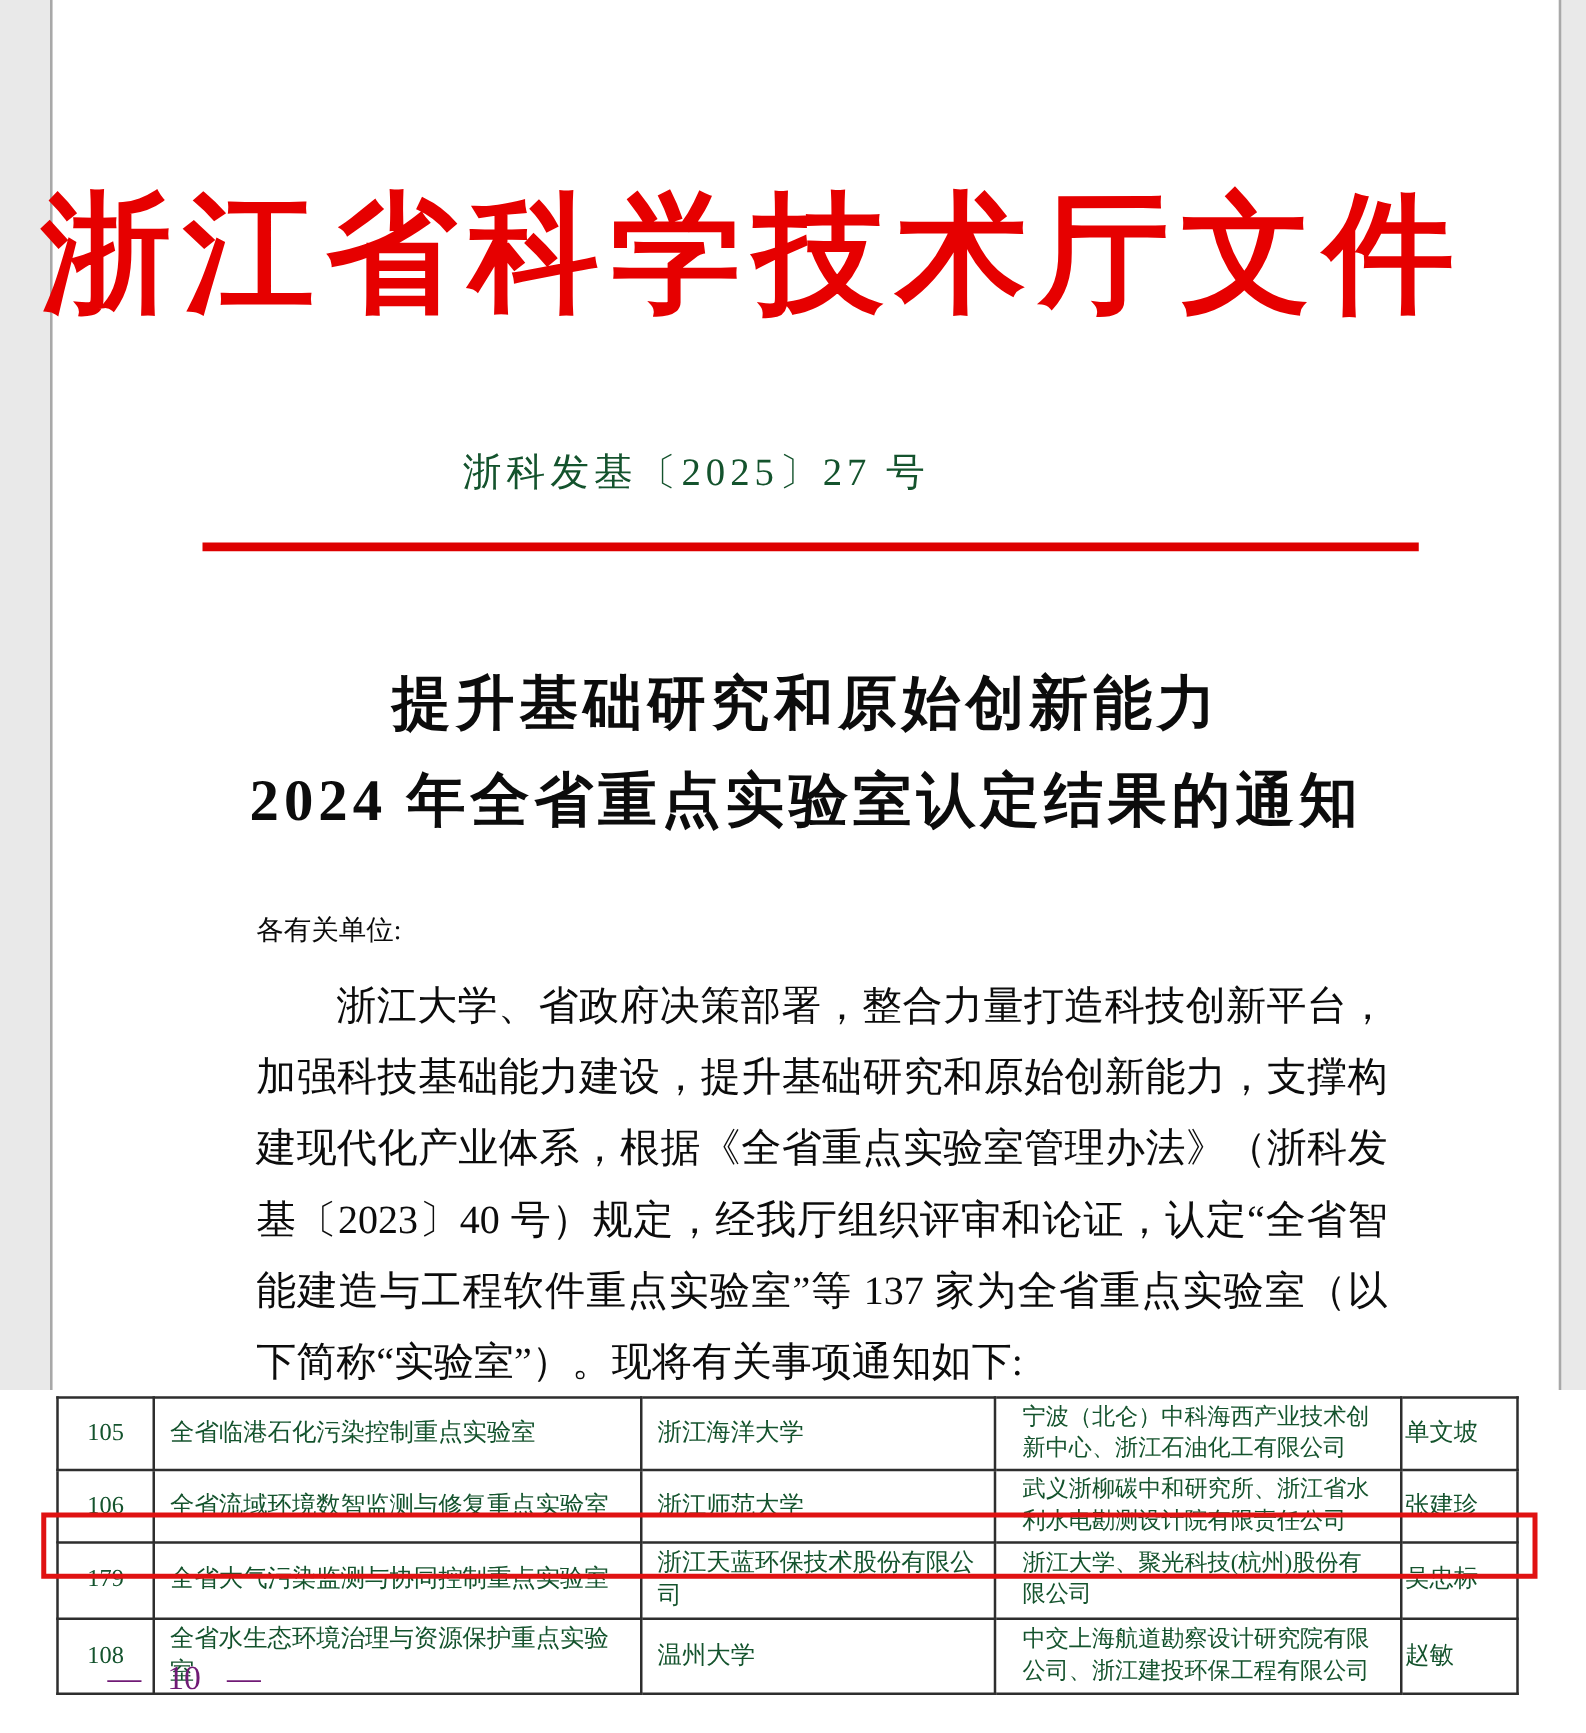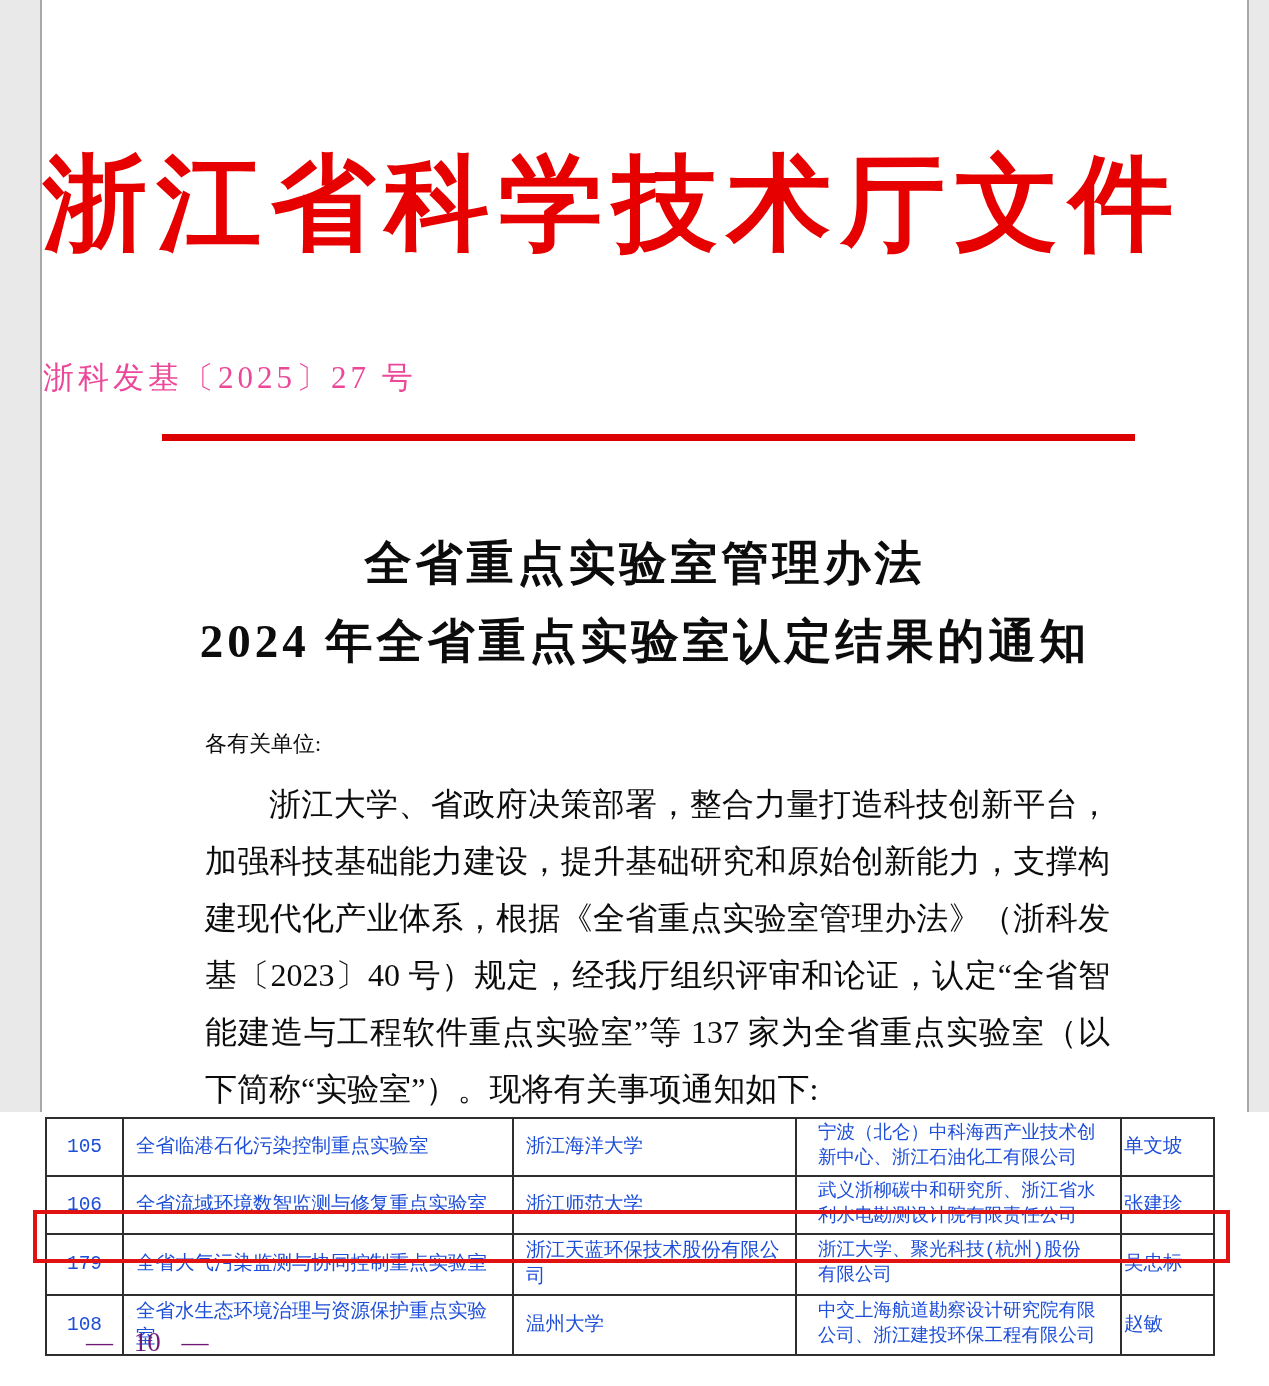--- a/index.html
+++ b/index.html
@@ -20,33 +20,34 @@
     color:var(--ink);
   }
   .margin-strip{
     position:absolute;top:0;height:1112px;
     background:#e9e9e9;
   }
   .margin-left{left:0;width:42px;border-right:2px solid #a8a8a8;}
   .margin-right{left:1247px;width:22px;border-left:2px solid #a8a8a8;}
 
   .letterhead{
-    position:absolute;top:138px;left:43px;width:1012px;
+    position:absolute;top:138px;left:33px;width:1012px;
     text-align:center;
     font-size:104px;font-weight:bold;
     letter-spacing:10px;
     line-height:132px;
     color:var(--accent-red);
     white-space:nowrap;
   }
   .doc-number{
     position:absolute;top:356px;left:43px;width:1028px;
+    text-align:center;
     font-size:31px;line-height:44px;
     letter-spacing:4px;
-    color:#ec4899;
+    color:#14532d;
   }
   .red-rule{
     position:absolute;left:162px;top:434px;width:973px;height:7px;
     background:var(--rule-red);
   }
   .notice-title{
     position:absolute;top:524px;left:43px;width:1204px;
     text-align:center;
     font-weight:bold;
     font-size:47px;line-height:78px;
@@ -68,22 +69,21 @@
     text-align:justify;
     text-align-last:justify;
     text-justify:inter-character;
   }
   .body-line.indent{ text-indent:2em; }
 
   .labs-table{
     position:absolute;left:45px;top:1117px;width:1168px;
     border-collapse:collapse;table-layout:fixed;
     font-size:19.5px;
-    color:#1d4ed8;
-    font-family:Liberation Mono, monospace;
+    color:#14532d;
   }
   .labs-table td{
     border:2px solid var(--table-line);
     vertical-align:middle;
     padding:3px 12px;
     line-height:1.35;
   }
   .labs-table td.c-no{text-align:center;padding:3px 2px;}
   .labs-table td.c-partners{font-size:18.5px;padding:3px 21px;}
   .labs-table td.c-director{padding:3px 2px;border-radius:23px;}
@@ -108,21 +108,21 @@
   <div class="margin-strip margin-left"></div>
   <div class="margin-strip margin-right"></div>
 
   <div class="letterhead">浙江省科学技术厅文件</div>
 
   <div class="doc-number">浙科发基〔2025〕27 号</div>
 
   <div class="red-rule"></div>
 
   <div class="notice-title">
-    <div>全省重点实验室管理办法</div>
+    <div>提升基础研究和原始创新能力</div>
     <div>2024 年全省重点实验室认定结果的通知</div>
   </div>
 
   <div class="salutation">各有关单位:</div>
 
   <div class="body-block" id="body-block">
       <div class="body-line fill indent">浙江大学、省政府决策部署，整合力量打造科技创新平台，</div>
       <div class="body-line fill">加强科技基础能力建设，提升基础研究和原始创新能力，支撑构</div>
       <div class="body-line fill">建现代化产业体系，根据《全省重点实验室管理办法》（浙科发</div>
       <div class="body-line fill">基〔2023〕40 号）规定，经我厅组织评审和论证，认定“全省智</div>

